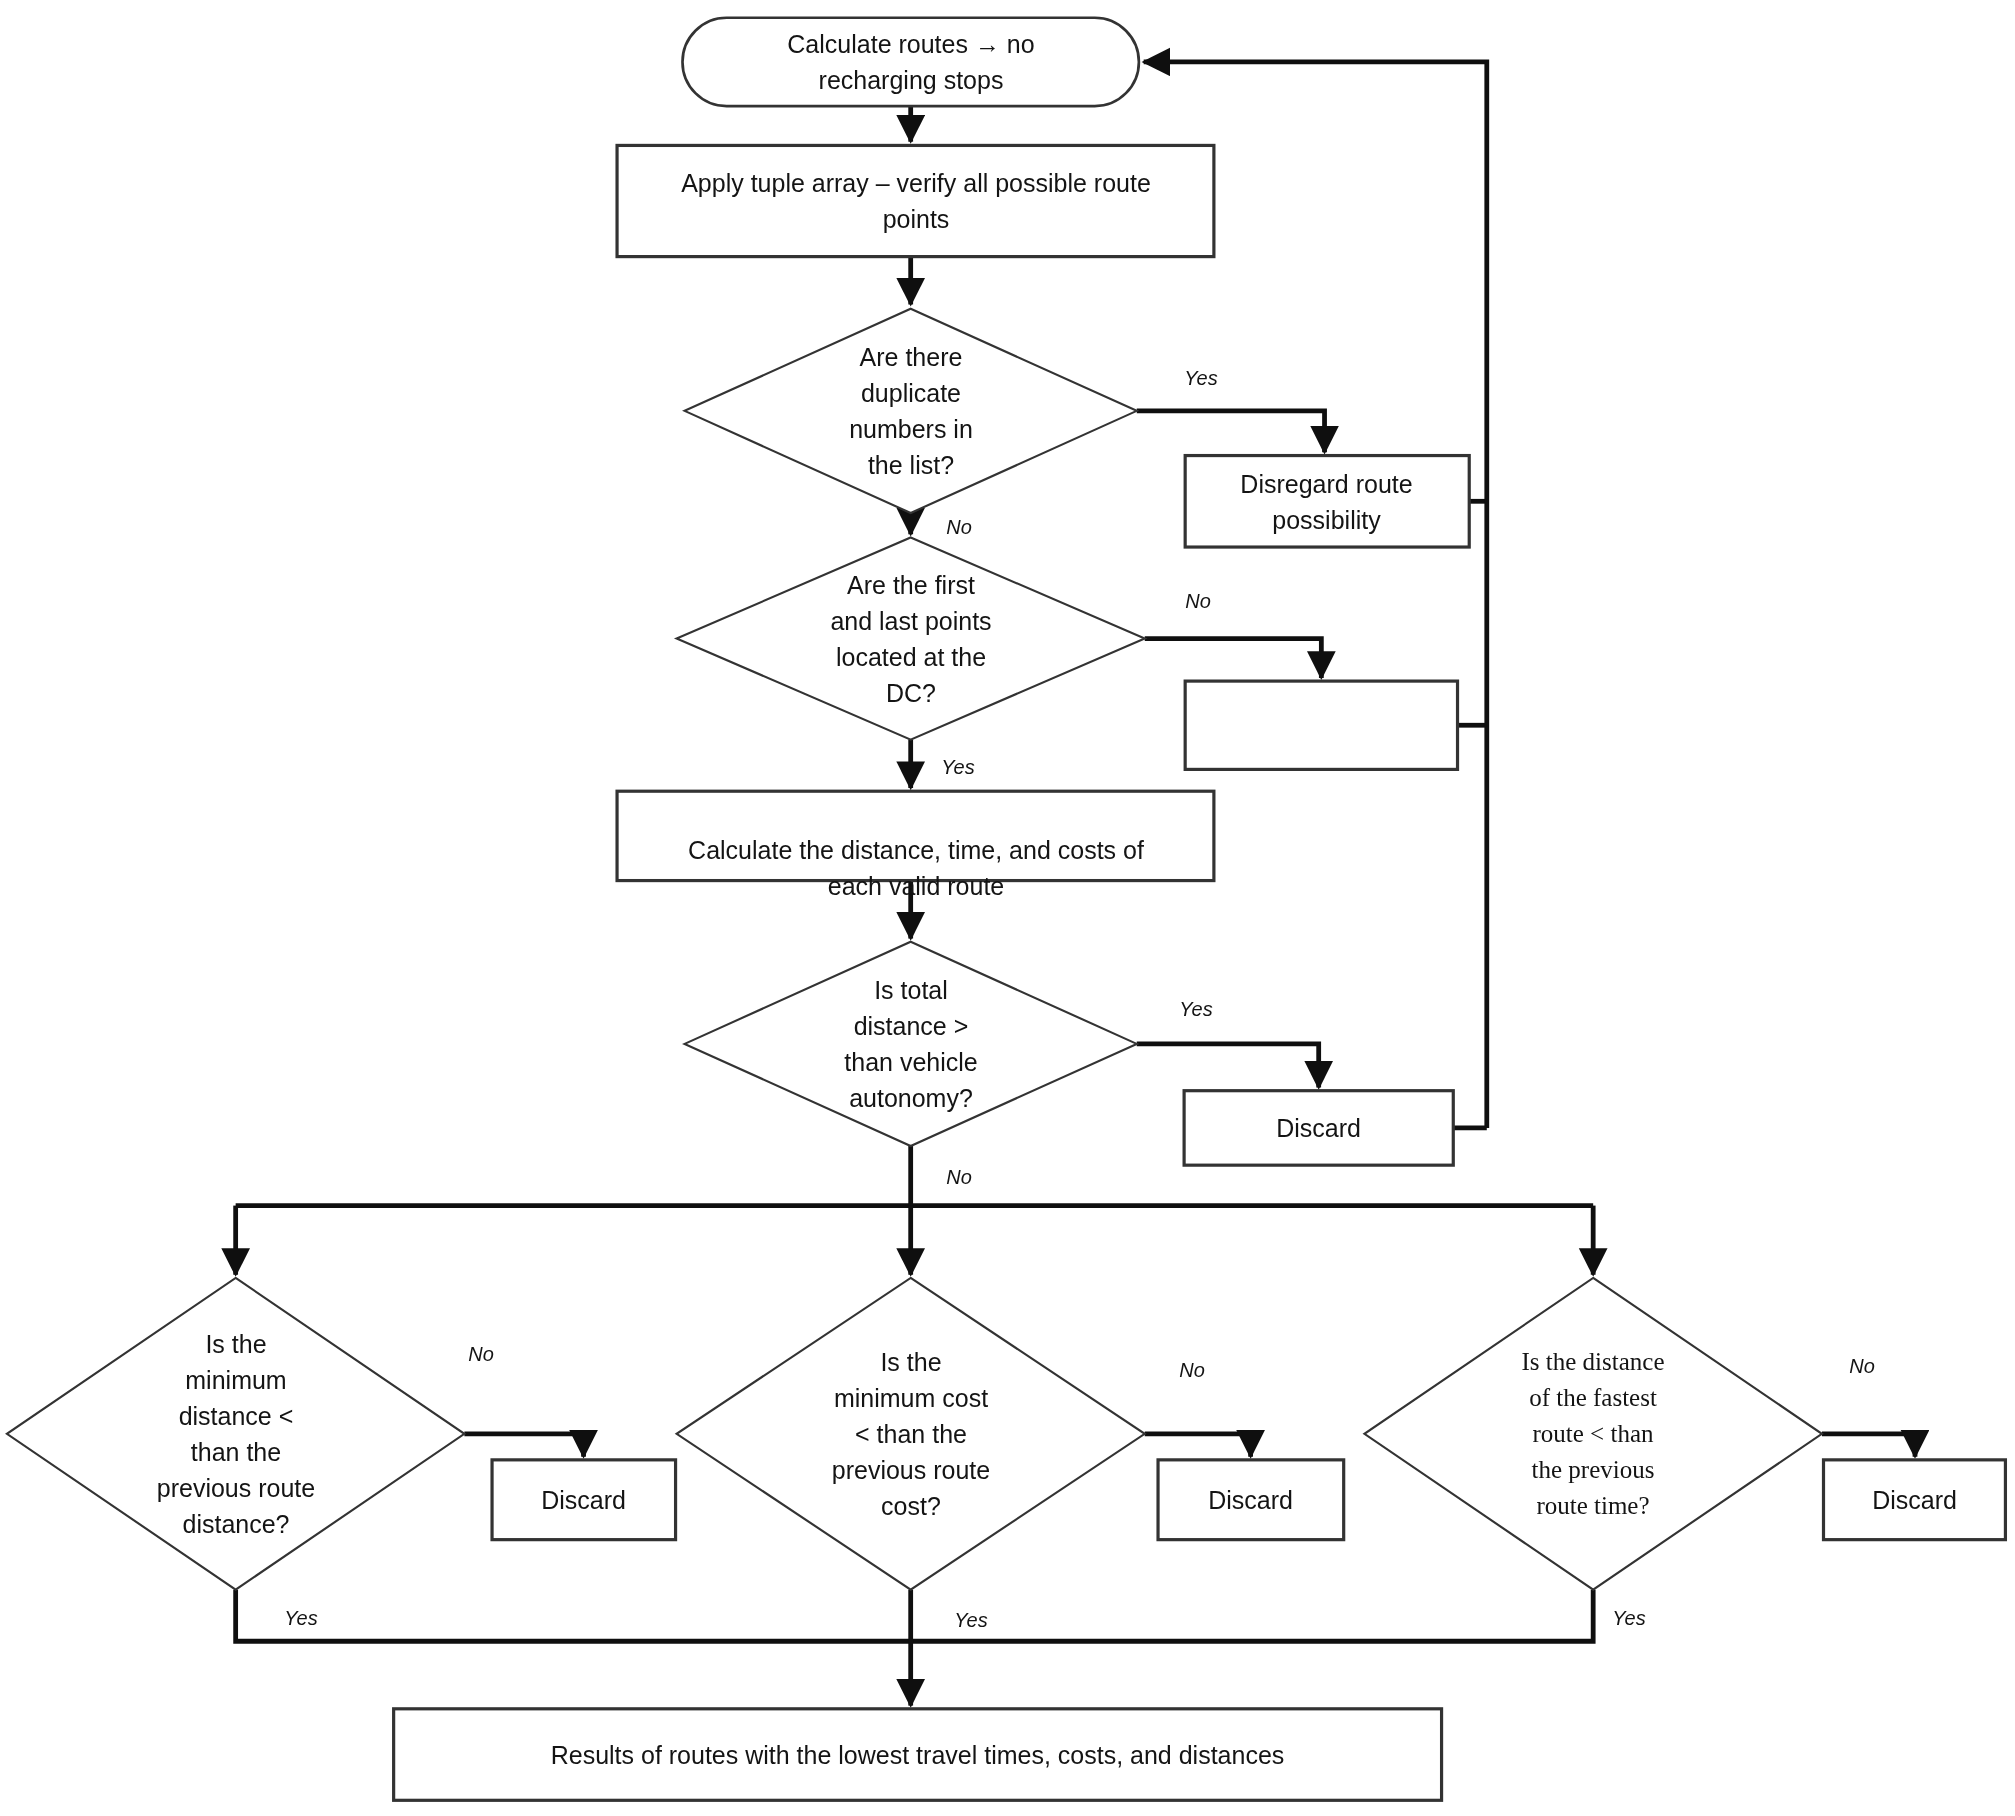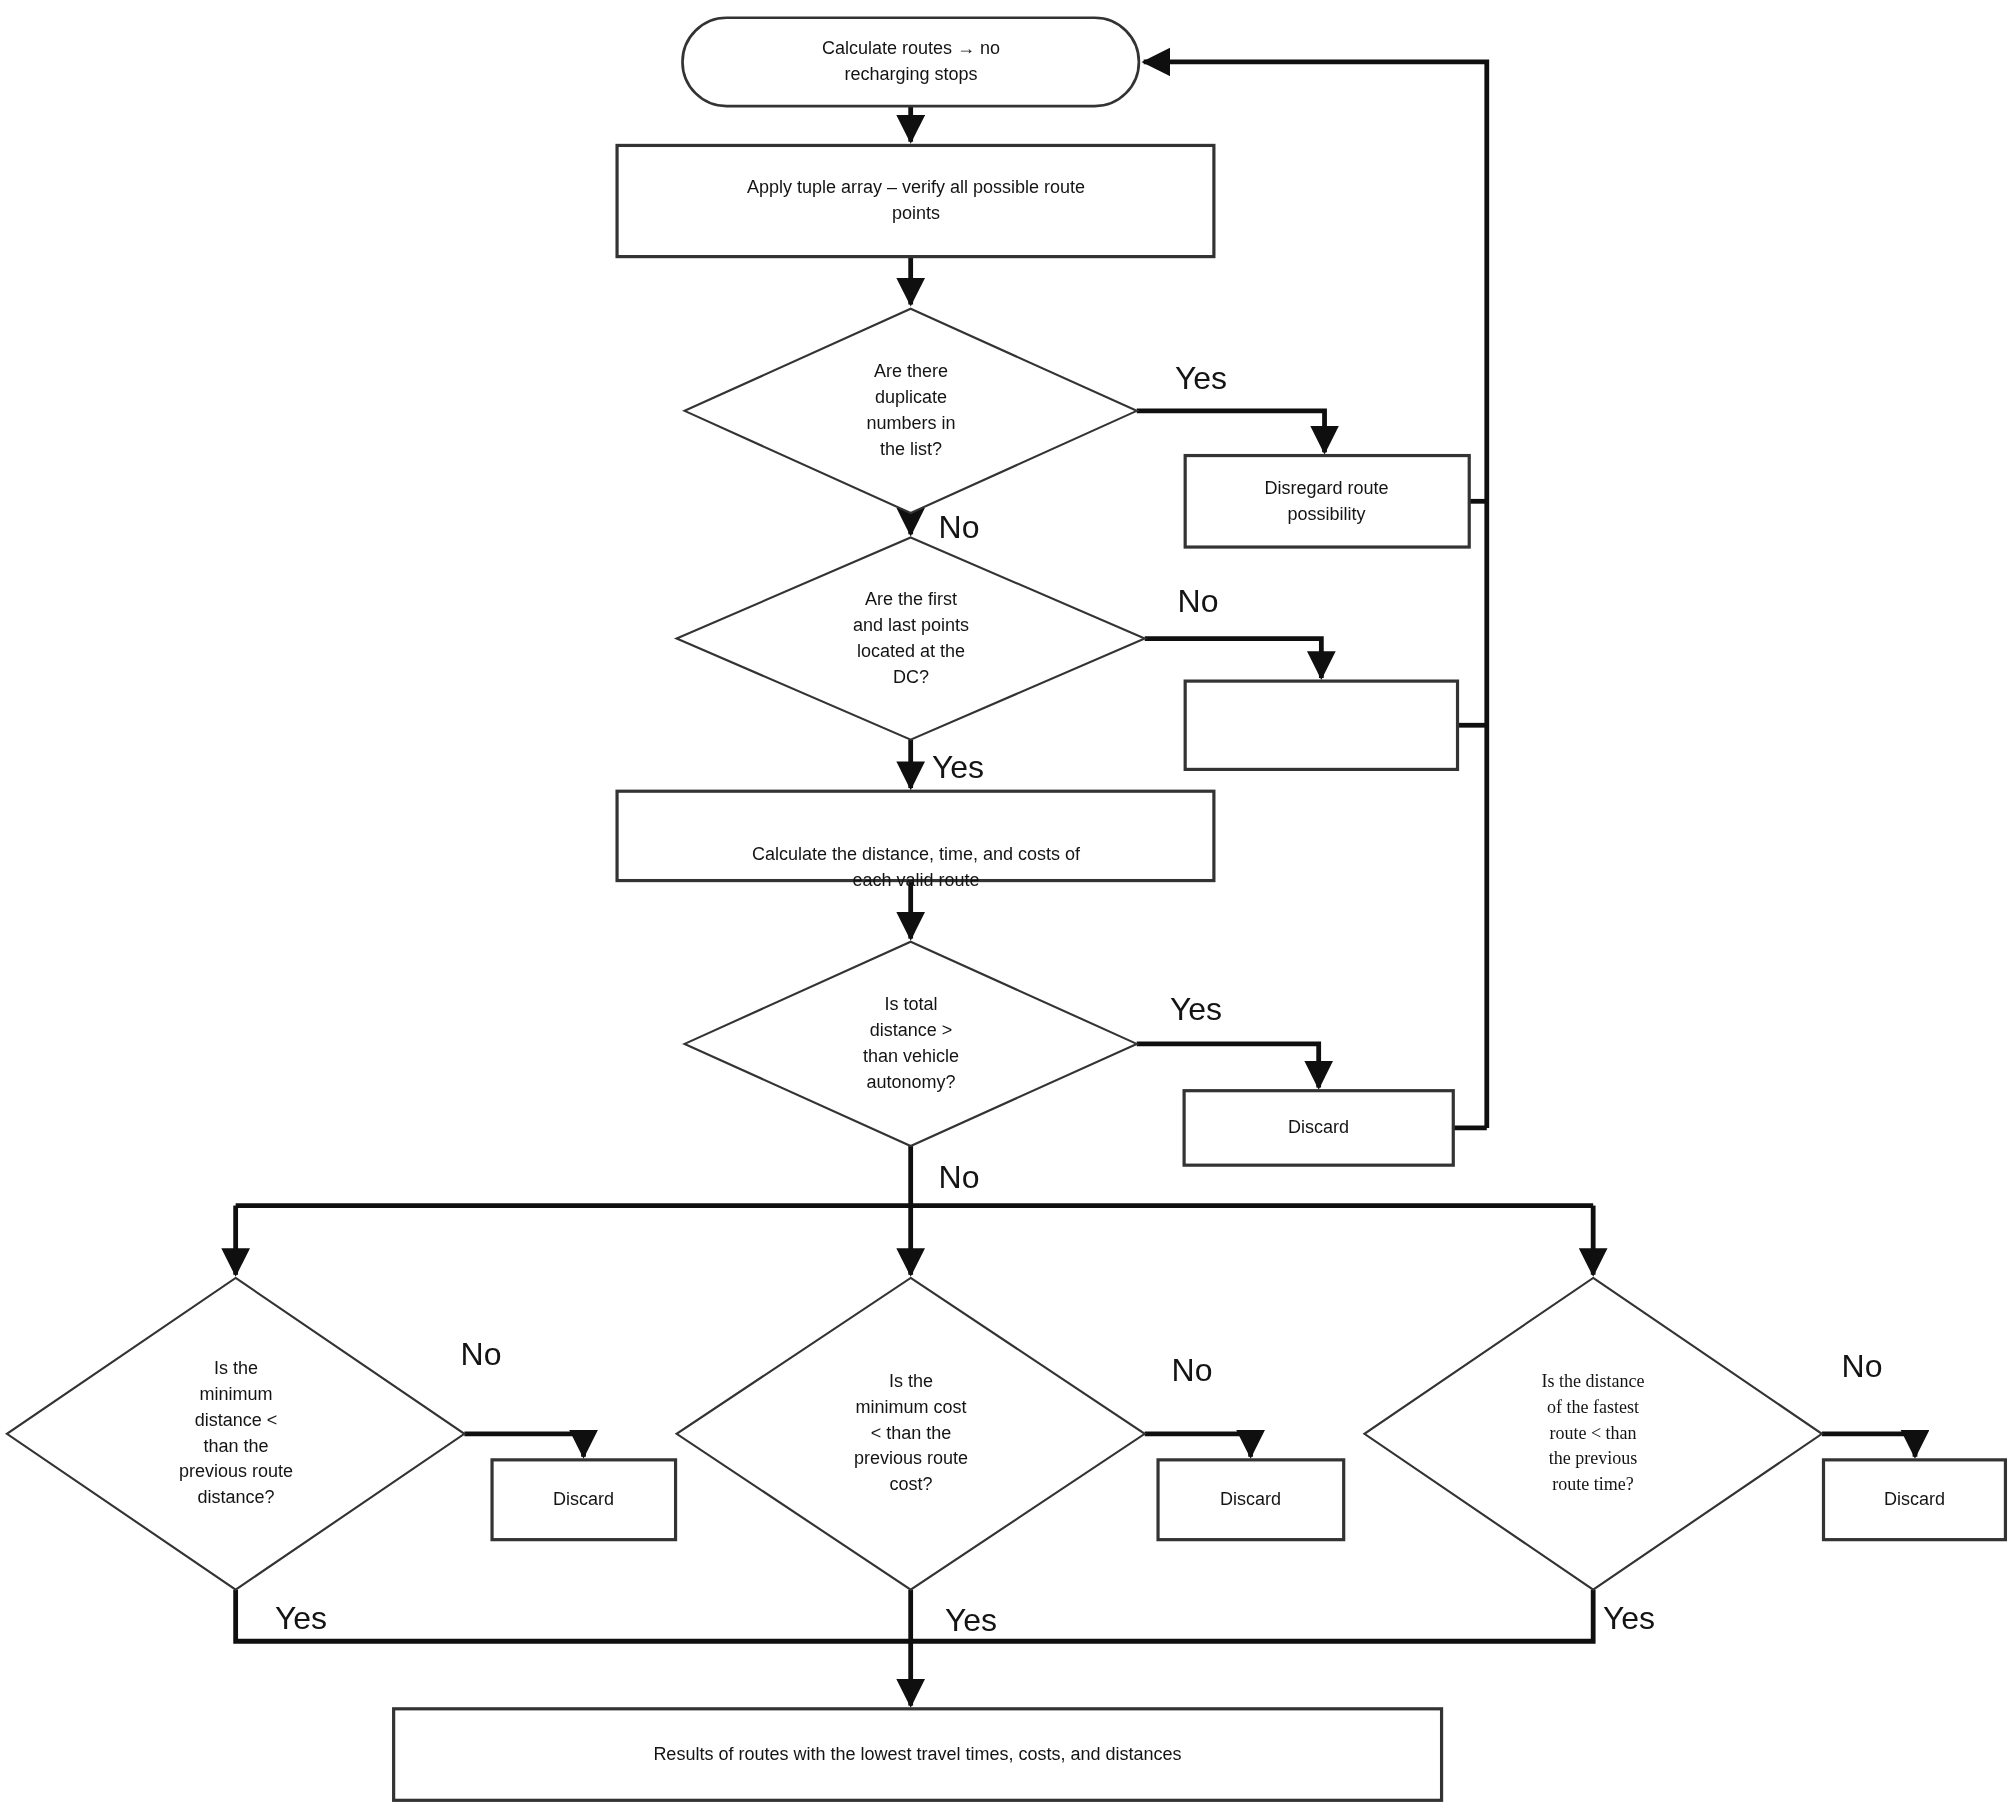--- a/index.html
+++ b/index.html
@@ -23,30 +23,31 @@
     width: 2015px;
     height: 1817px;
   }
   .node-label {
     position: absolute;
     display: flex;
     align-items: center;
     justify-content: center;
     text-align: center;
     white-space: pre-line;
-    font-size: 18px;
+    font-size: 25px;
     line-height: 1.44;
     color: #141414;
   }
   .edge-label {
     position: absolute;
     transform: translate(-50%, -50%);
-    font-size: 32px;
+    font-size: 20px;
     color: #141414;
     white-space: nowrap;
+    font-style: italic;
   }
   .shape {
     fill: #ffffff;
     stroke: #333333;
   }
   .shape.rect   { stroke-width: 6; }
   .shape.diamond{ stroke-width: 4; fill: #ffffff; }
   .shape.pill   { stroke-width: 5; }
   .edge {
     fill: none;

